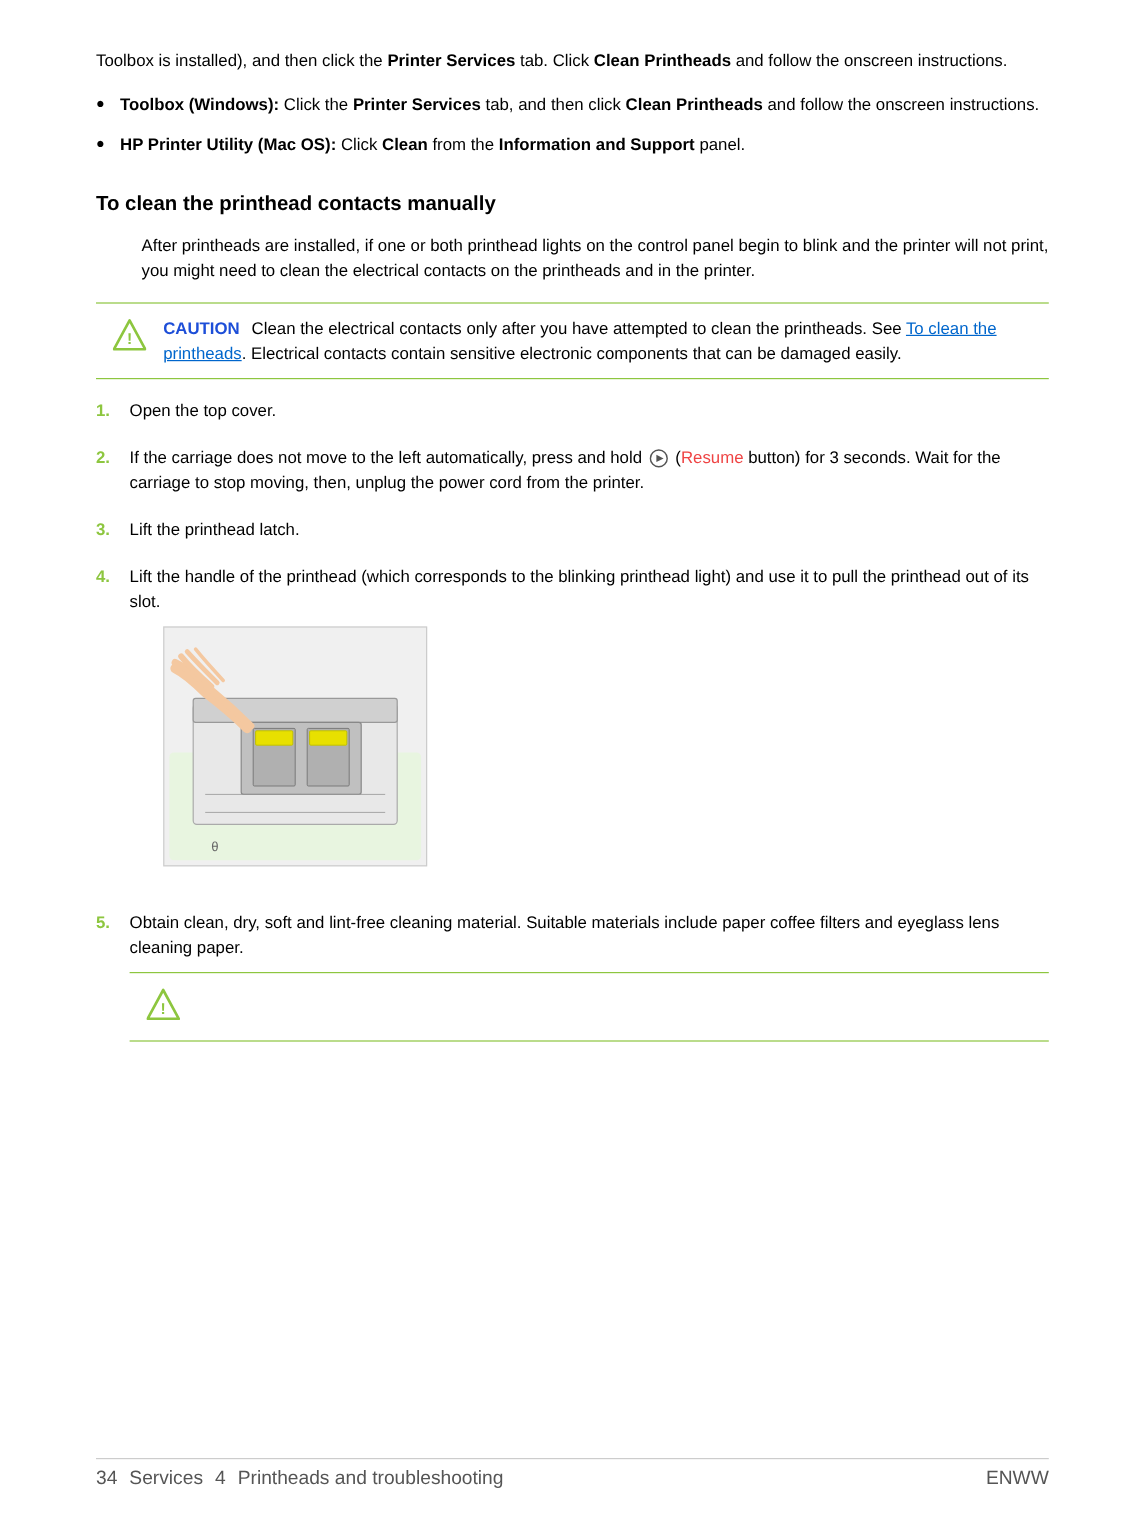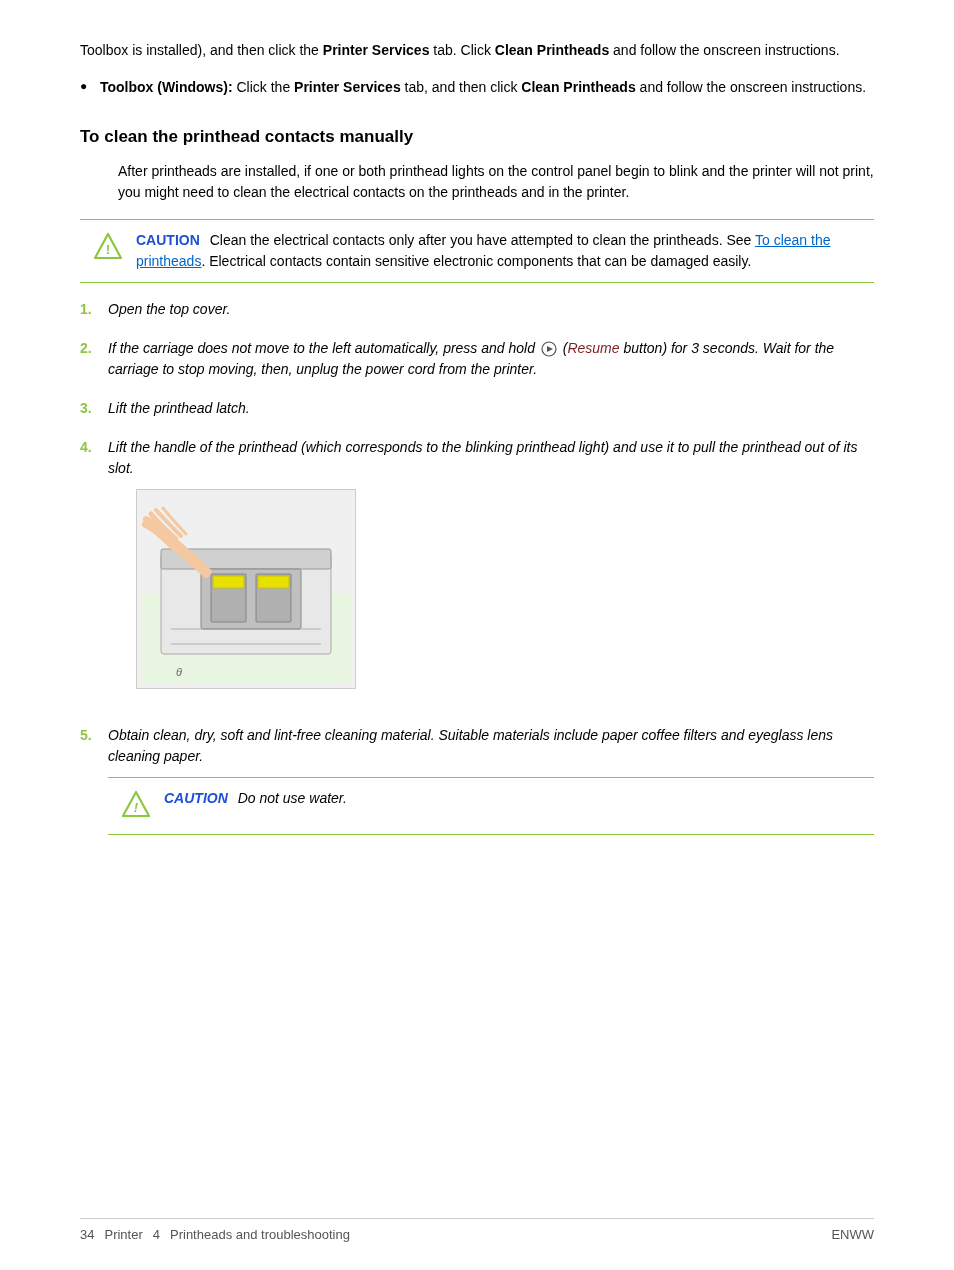--- a/index.html
+++ b/index.html
@@ -88,29 +88,28 @@
       line-height: 1.5;
     }
     .num {
       color: #8dc63f;
       font-weight: bold;
       min-width: 28px;
       flex-shrink: 0;
     }
     .num-content {
       flex: 1;
-      font-style: italic;
     }
     .link-text {
       color: #0066cc;
       text-decoration: underline;
       cursor: pointer;
     }
     .resume-text {
-      color: #7f1d1d;
+      color: #ef4444;
     }
     .resume-icon {
       display: inline-block;
       width: 16px;
       height: 16px;
       vertical-align: middle;
       margin: 0 2px;
     }
     .printer-image {
       width: 220px;
@@ -125,21 +124,21 @@
     }
     
     .footer {
       position: absolute;
       bottom: 28px;
       left: 80px;
       right: 80px;
       display: flex;
       justify-content: space-between;
       align-items: center;
-      font-size: 13px;
+      font-size: 16px;
       color: #555;
       border-top: 1px solid #ccc;
       padding-top: 8px;
     }
     .footer-left {
       display: flex;
       gap: 10px;
     }
     b { font-weight: bold; }
     .small-caution {
@@ -151,20 +150,23 @@
 
 <div class="page">
 
   <p class="intro-text">
     Toolbox is installed), and then click the <b>Printer Services</b> tab. Click <b>Clean Printheads</b> and follow the onscreen instructions.
   </p>
 
   <ul class="bullet-list">
     <li>
       <b>Toolbox (Windows):</b> Click the <b>Printer Services</b> tab, and then click <b>Clean Printheads</b> and follow the onscreen instructions.
+    </li>
+    <li>
+      <b>HP Printer Utility (Mac OS):</b> Click <b>Clean</b> from the <b>Information and Support</b> panel.
     </li>
   </ul>
 
   <h2 class="section-title">To clean the printhead contacts manually</h2>
 
   <p class="section-intro">After printheads are installed, if one or both printhead lights on the control panel begin to blink and the printer will not print, you might need to clean the electrical contacts on the printheads and in the printer.</p>
 
   <div class="caution-box">
     <div class="caution-icon">
       <svg viewBox="0 0 28 28" xmlns="http://www.w3.org/2000/svg">
@@ -246,32 +248,28 @@
         Obtain clean, dry, soft and lint-free cleaning material. Suitable materials include paper coffee filters and eyeglass lens cleaning paper.
 
         
         <div class="caution-box small-caution">
           <div class="caution-icon">
             <svg viewBox="0 0 28 28" xmlns="http://www.w3.org/2000/svg">
               <polygon points="14,2 27,26 1,26" fill="none" stroke="#8dc63f" stroke-width="2.2" stroke-linejoin="round"></polygon>
               <text x="14" y="22" text-anchor="middle" font-size="13" font-weight="bold" fill="#8dc63f">!</text>
             </svg>
           </div>
-          <div class="caution-text">
-            <span class="caution-label">CAUTION</span>
-            <span>Do not use water.</span>
-          </div>
         </div>
       </span>
     </li>
   </ol>
 
   <div class="footer">
     <div class="footer-left">
       <span>34</span>
-      <span>Printer</span>
+      <span>Services</span>
       <span>4</span>
       <span>Printheads and troubleshooting</span>
     </div>
     <div>ENWW</div>
   </div>
 
 </div>
 
 </body></html>

